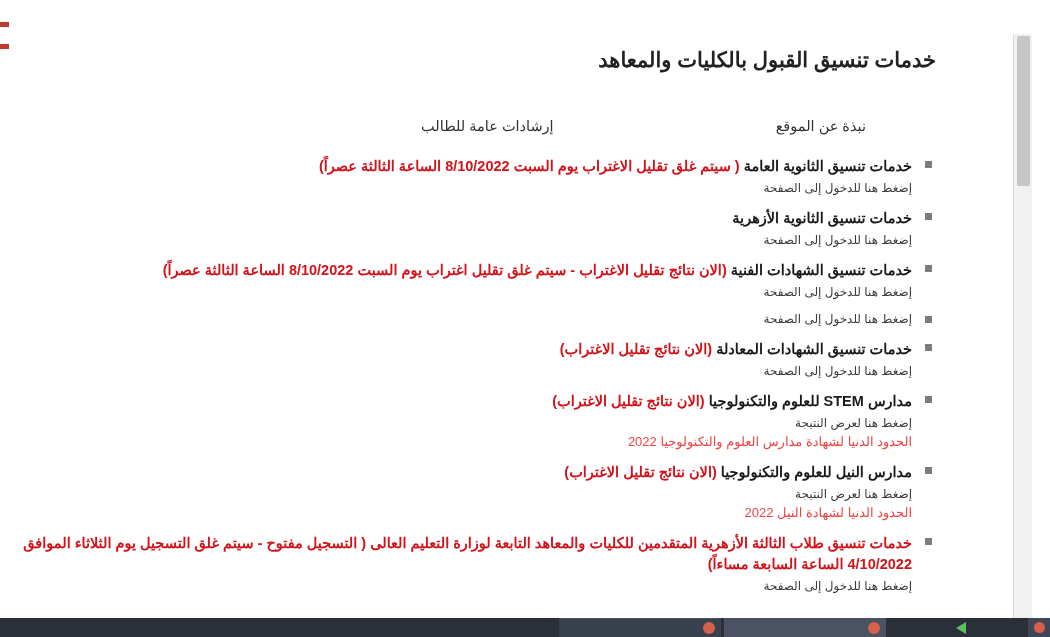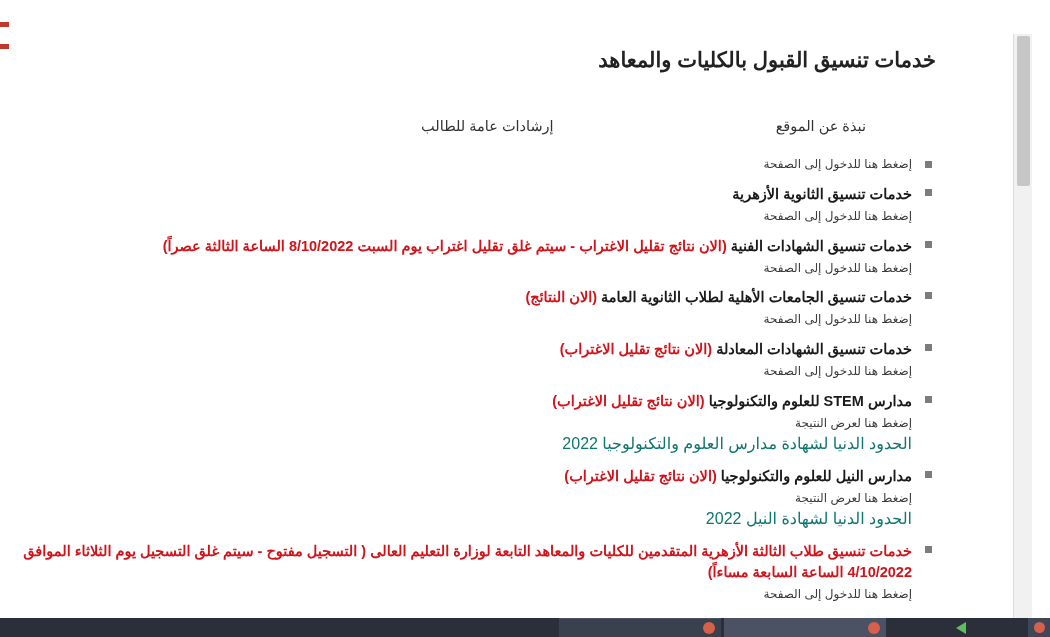--- a/index.html
+++ b/index.html
@@ -134,22 +134,22 @@
   .item-sub {
     display: block;
     font-size: 12px;
     color: #3a3a3a;
     margin-top: 3px;
     line-height: 1.4;
     font-weight: normal;
   }
   .item-sub2 {
     display: block;
-    font-size: 16px;
-    color: #0f766e;
+    font-size: 13px;
+    color: #ef4444;
     margin-top: 1px;
     line-height: 1.4;
     font-weight: normal;
   }
 
   
   .scroll-track {
     position: absolute;
     right: 0;
     top: 0;
@@ -253,20 +253,24 @@
 
     <div class="nav-row">
       <div class="nav-cell nav-about">نبذة عن الموقع</div>
       <div class="nav-cell nav-guide">إرشادات عامة للطالب</div>
     </div>
 
     <div class="items">
 
       <div class="item">
         <span class="bullet"></span>
+        <span class="item-title">
+          <span>خدمات تنسيق الثانوية العامة</span>
+          <span class="item-note">( سيتم غلق تقليل الاغتراب يوم السبت 8/10/2022 الساعة الثالثة عصراً)</span>
+        </span>
         <span class="item-sub">إضغط هنا للدخول إلى الصفحة</span>
       </div>
 
       <div class="item">
         <span class="bullet"></span>
         <span class="item-title">
           <span>خدمات تنسيق الثانوية الأزهرية</span>
           <span class="item-note"></span>
         </span>
         <span class="item-sub">إضغط هنا للدخول إلى الصفحة</span>
@@ -276,24 +280,20 @@
         <span class="bullet"></span>
         <span class="item-title">
           <span>خدمات تنسيق الشهادات الفنية</span>
           <span class="item-note">(الان نتائج تقليل الاغتراب - سيتم غلق تقليل اغتراب يوم السبت 8/10/2022 الساعة الثالثة عصراً)</span>
         </span>
         <span class="item-sub">إضغط هنا للدخول إلى الصفحة</span>
       </div>
 
       <div class="item">
         <span class="bullet"></span>
-        <span class="item-title">
-          <span>خدمات تنسيق الجامعات الأهلية لطلاب الثانوية العامة</span>
-          <span class="item-note">(الان النتائج)</span>
-        </span>
         <span class="item-sub">إضغط هنا للدخول إلى الصفحة</span>
       </div>
 
       <div class="item">
         <span class="bullet"></span>
         <span class="item-title">
           <span>خدمات تنسيق الشهادات المعادلة</span>
           <span class="item-note">(الان نتائج تقليل الاغتراب)</span>
         </span>
         <span class="item-sub">إضغط هنا للدخول إلى الصفحة</span>

